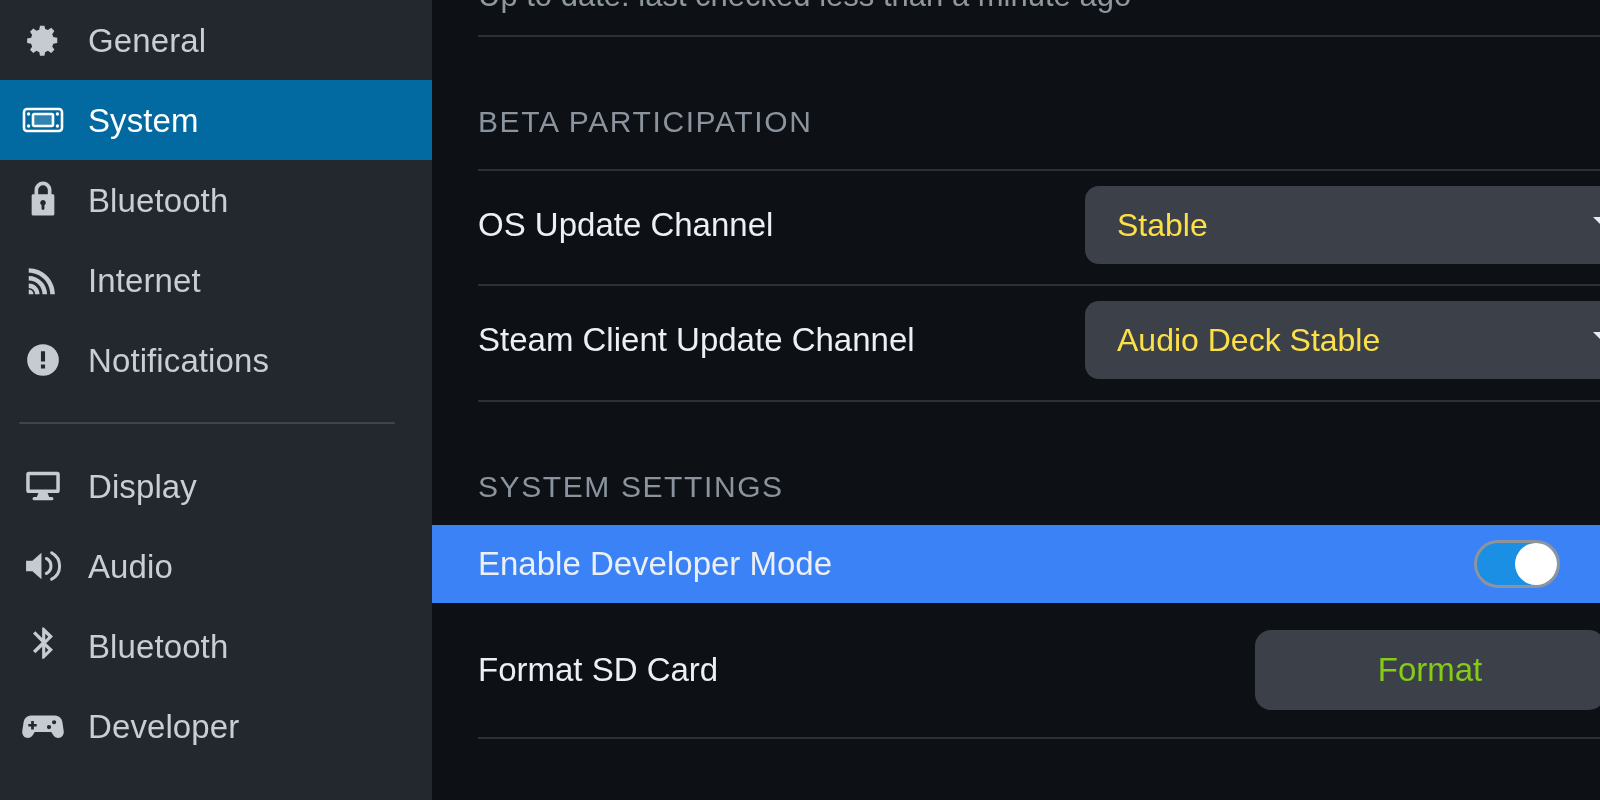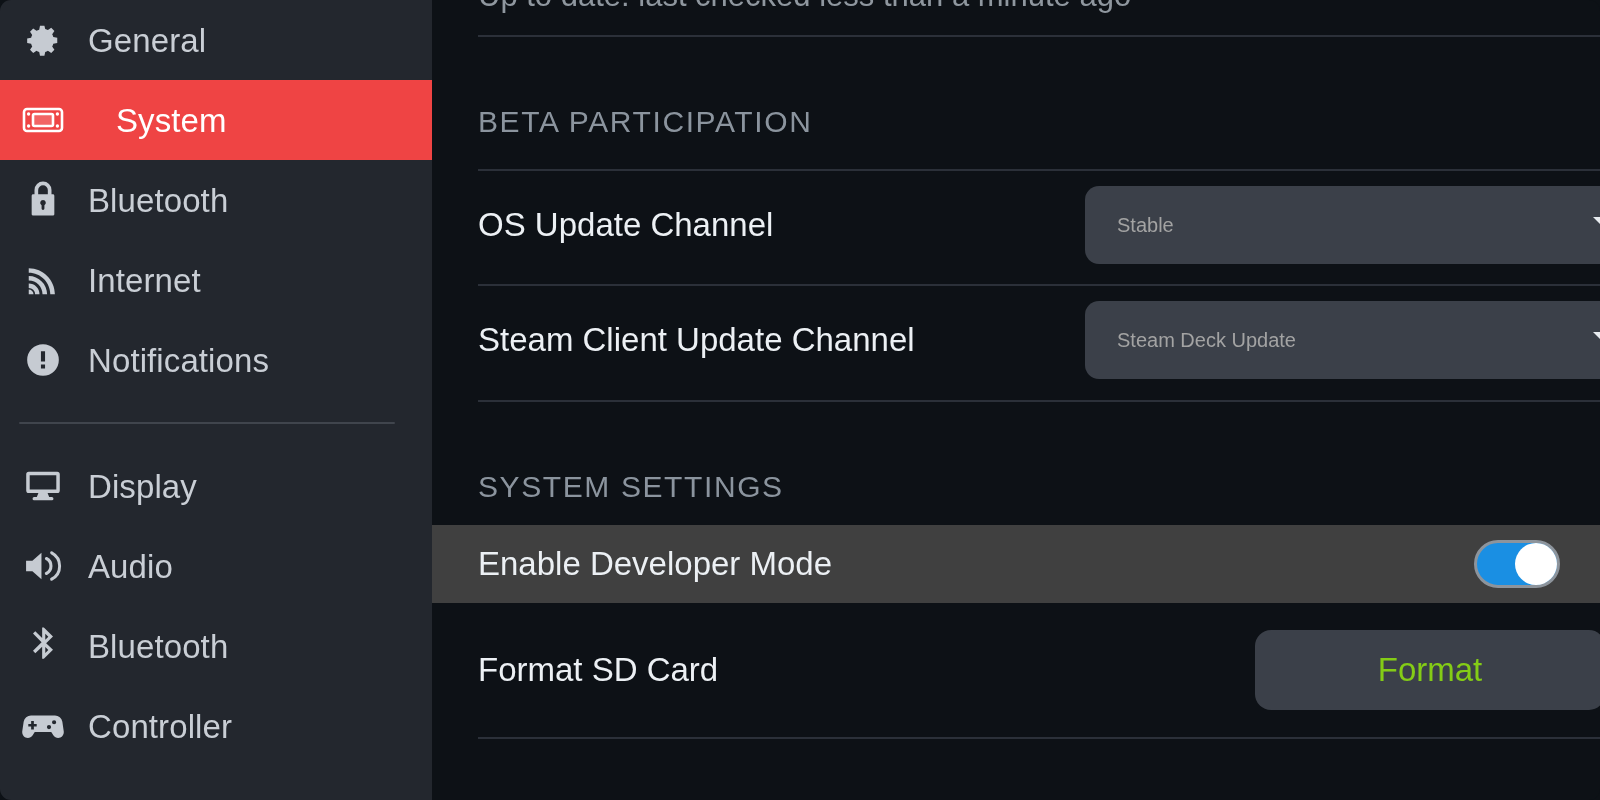--- a/index.html
+++ b/index.html
@@ -12,21 +12,20 @@
     font-family: "Liberation Sans", sans-serif;
     -webkit-font-smoothing: antialiased;
   }
 
   #app {
     position: relative;
     width: 1600px;
     height: 800px;
     display: flex;
     overflow: hidden;
-    border-radius: 11px;
   }
 
   
   #sidebar {
     position: relative;
     width: 432px;
     height: 800px;
     flex: 0 0 432px;
     background: #23272e;
     padding-top: 0;
@@ -35,22 +34,21 @@
 
   .nav-item {
     position: relative;
     display: flex;
     align-items: center;
     height: 80px;
     padding-left: 20px;
     cursor: pointer;
   }
   .nav-item.selected {
-    background: #ef4444;
-    gap: 28px;
+    background: #0369a1;
   }
   .nav-icon {
     width: 46px;
     flex: 0 0 46px;
     display: flex;
     align-items: center;
     justify-content: center;
     color: #c6cbd2;
   }
   .nav-item.selected .nav-icon { color: #ffffff; }
@@ -109,21 +107,21 @@
     white-space: nowrap;
   }
 
   .setting-row {
     position: absolute;
     left: 0;
     right: 0;
     display: flex;
     align-items: center;
   }
-  .setting-row.highlight { background: #404040; }
+  .setting-row.highlight { background: #3b82f6; }
 
   .setting-label {
     position: absolute;
     left: 46px;
     font-size: 33px;
     color: #ecf0f4;
     white-space: nowrap;
   }
 
   
@@ -131,22 +129,22 @@
     position: absolute;
     height: 78px;
     background: #3b4049;
     border-radius: 14px;
     display: flex;
     align-items: center;
     cursor: pointer;
   }
   .dropdown-value {
     margin-left: 32px;
-    font-size: 20px;
-    color: #a3a3a3;
+    font-size: 32px;
+    color: #fde047;
     white-space: nowrap;
   }
   .dropdown-caret {
     position: absolute;
     right: 58px;
     width: 0; height: 0;
     border-left: 17px solid transparent;
     border-right: 17px solid transparent;
     border-top: 17px solid #e8ecf0;
   }
@@ -279,21 +277,21 @@
       </span>
       <span class="nav-label">Bluetooth</span>
     </div>
 
     <div class="nav-item">
       <span class="nav-icon">
         <svg width="42" height="30" viewBox="0 0 28 20" fill="currentColor">
           <path d="M22 3H6a5 5 0 0 0-4.9 4.1L.2 13.3C-.2 15.8 1.4 18 3.9 18c1.3 0 2.4-.6 3.1-1.6L8.5 14h11l1.5 2.4c.7 1 1.8 1.6 3.1 1.6 2.5 0 4.1-2.2 3.7-4.7l-.9-6.2A5 5 0 0 0 22 3zM9.8 10.4H7.9v1.9H6.1v-1.9H4.2V8.6h1.9V6.7h1.8v1.9h1.9v1.8zM18 12.1a1.4 1.4 0 1 1 0-2.8 1.4 1.4 0 0 1 0 2.8zm3.4-3.2a1.4 1.4 0 1 1 0-2.8 1.4 1.4 0 0 1 0 2.8z"></path>
         </svg>
       </span>
-      <span class="nav-label">Controller</span>
+      <span class="nav-label">Developer</span>
     </div>
 
   </nav>
 
   <section id="content">
 
     <div class="status-line">Up to date: last checked less than a minute ago</div>
 
     <div class="row-divider" style="top:35px;"></div>
 
@@ -307,21 +305,21 @@
         <span class="dropdown-value">Stable</span>
         <span class="dropdown-caret"></span>
       </div>
     </div>
 
     <div class="row-divider" style="top:284px;"></div>
 
     <div class="setting-row" style="top:300px; height:80px;">
       <span class="setting-label">Steam Client Update Channel</span>
       <div class="dropdown" style="left:653px; width:600px; top:1px;">
-        <span class="dropdown-value">Steam Deck Update</span>
+        <span class="dropdown-value">Audio Deck Stable</span>
         <span class="dropdown-caret"></span>
       </div>
     </div>
 
     <div class="row-divider" style="top:400px;"></div>
 
     <div class="section-header" style="top:470px;">SYSTEM SETTINGS</div>
 
     <div class="setting-row highlight" style="top:525px; height:78px;">
       <span class="setting-label">Enable Developer Mode</span>

